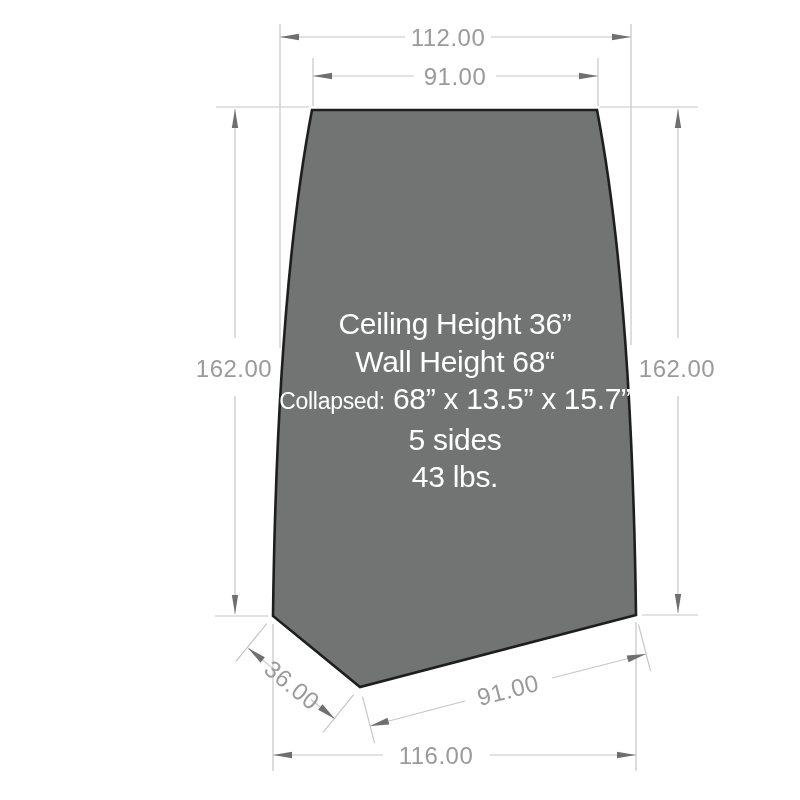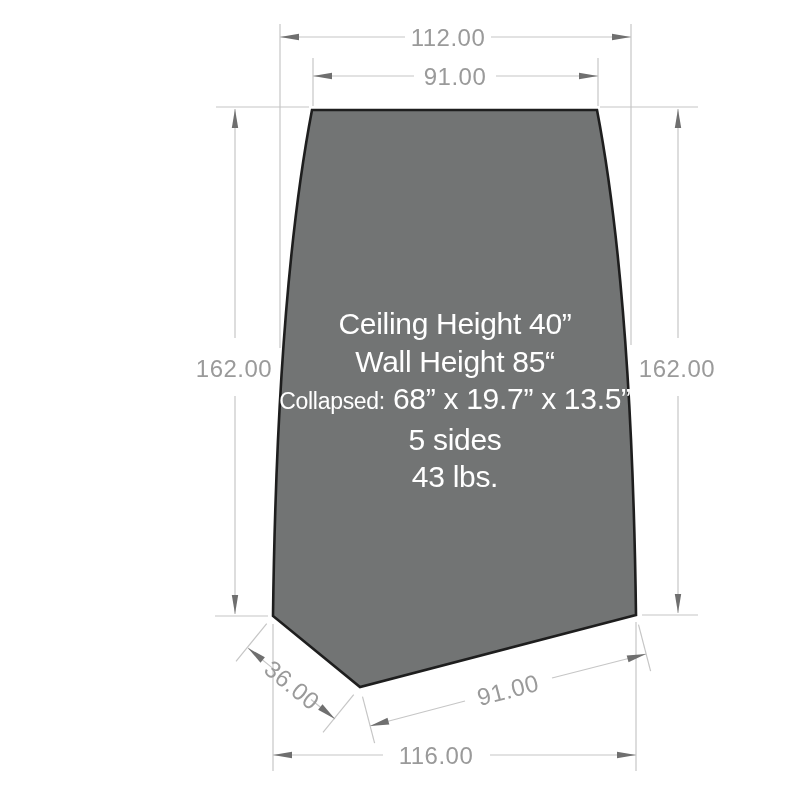--- a/index.html
+++ b/index.html
@@ -99,20 +99,20 @@
       <text class="dimtext" x="407" y="76" text-anchor="middle" dominant-baseline="central">91.00</text>
       <text class="dimtext" x="186" y="368" text-anchor="middle" dominant-baseline="central">162.00</text>
       <text class="dimtext" x="629" y="368" text-anchor="middle" dominant-baseline="central">162.00</text>
       <text class="dimtext" x="388" y="755" text-anchor="middle" dominant-baseline="central">116.00</text>
       <text class="dimtext" transform="translate(244,685) rotate(39.2)" text-anchor="middle" dominant-baseline="central">36.00</text>
       <text class="dimtext" transform="translate(460,690) rotate(-14.6)" text-anchor="middle" dominant-baseline="central">91.00</text>
     </g>
   </svg>
 
   <div class="specs">
-    <div>Ceiling Height 40”</div>
-    <div>Wall Height 85“</div>
-    <div><span class="c-label">Collapsed:</span> <span class="c-value">68” x 19.7” x 13.5”</span></div>
+    <div>Ceiling Height 36”</div>
+    <div>Wall Height 68“</div>
+    <div><span class="c-label">Collapsed:</span> <span class="c-value">68” x 13.5” x 15.7”</span></div>
     <div>5 sides</div>
     <div>43 lbs.</div>
   </div>
 
 </div>
 
 </body></html>

